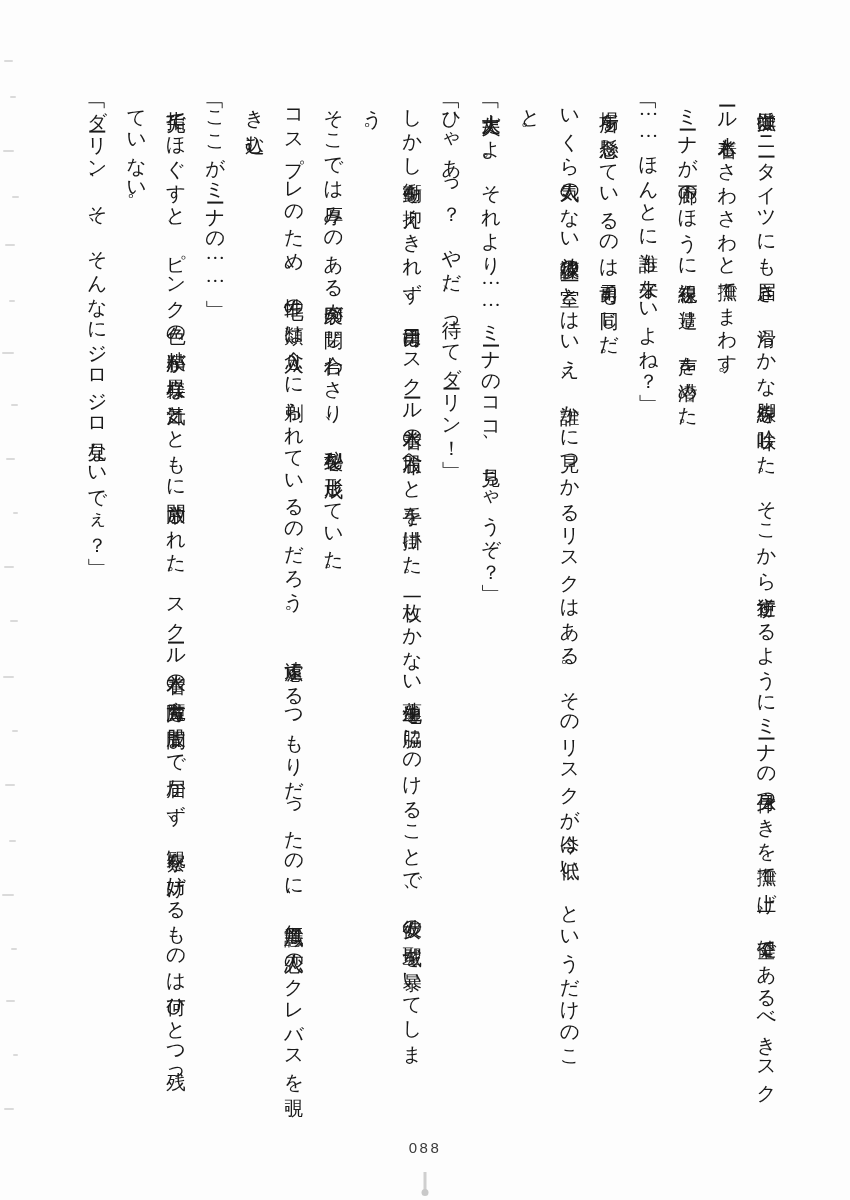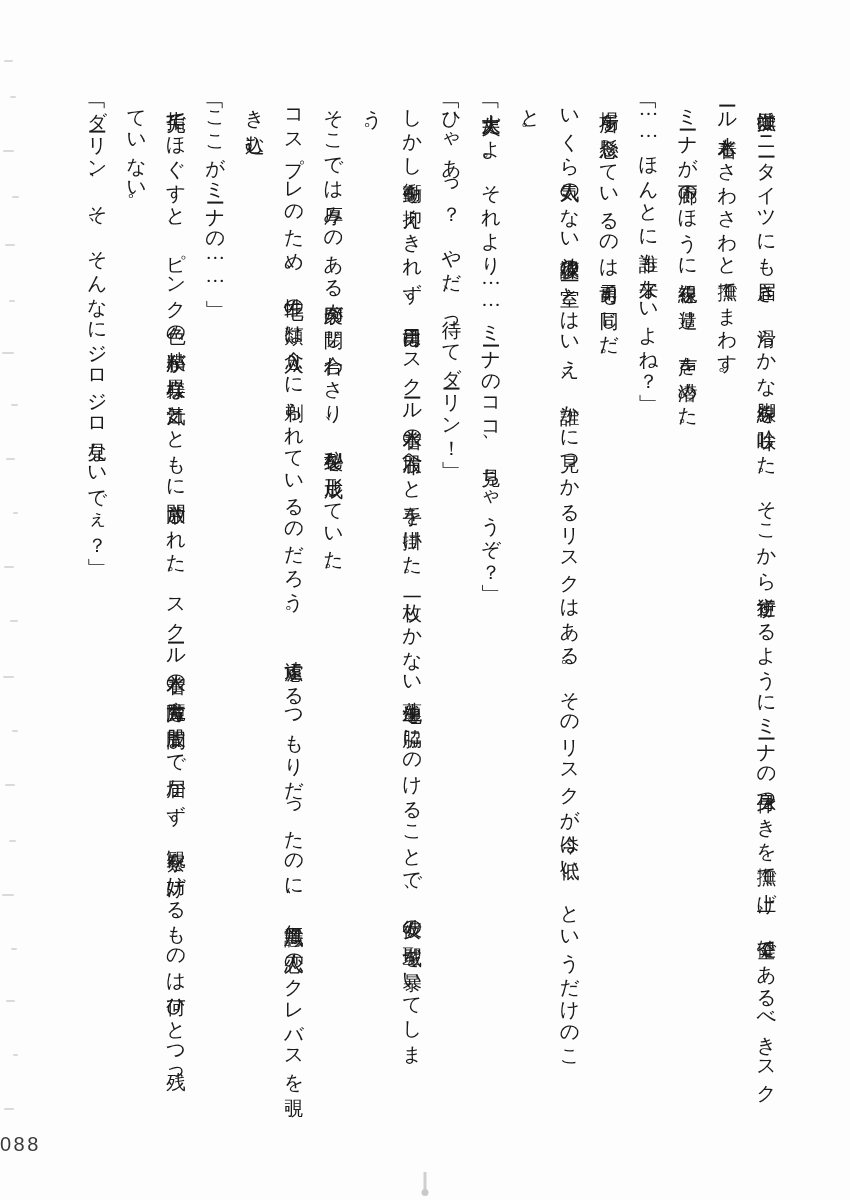--- a/index.html
+++ b/index.html
@@ -60,23 +60,23 @@
     padding: 0;
     text-indent: 0;
   }
 
   
   .folio {
     position: absolute;
     left: 0;
     right: 0;
     bottom: 44px;
-    text-align: left;
+    text-align: center;
     font-family: "Liberation Sans", sans-serif;
-    font-size: 20px;
+    font-size: 15px;
     letter-spacing: 2.5px;
     color: #3a3a3a;
   }
   .folio-rule {
     position: absolute;
     left: 50%;
     transform: translateX(-50%);
     bottom: 10px;
     width: 3px;
     height: 18px;

